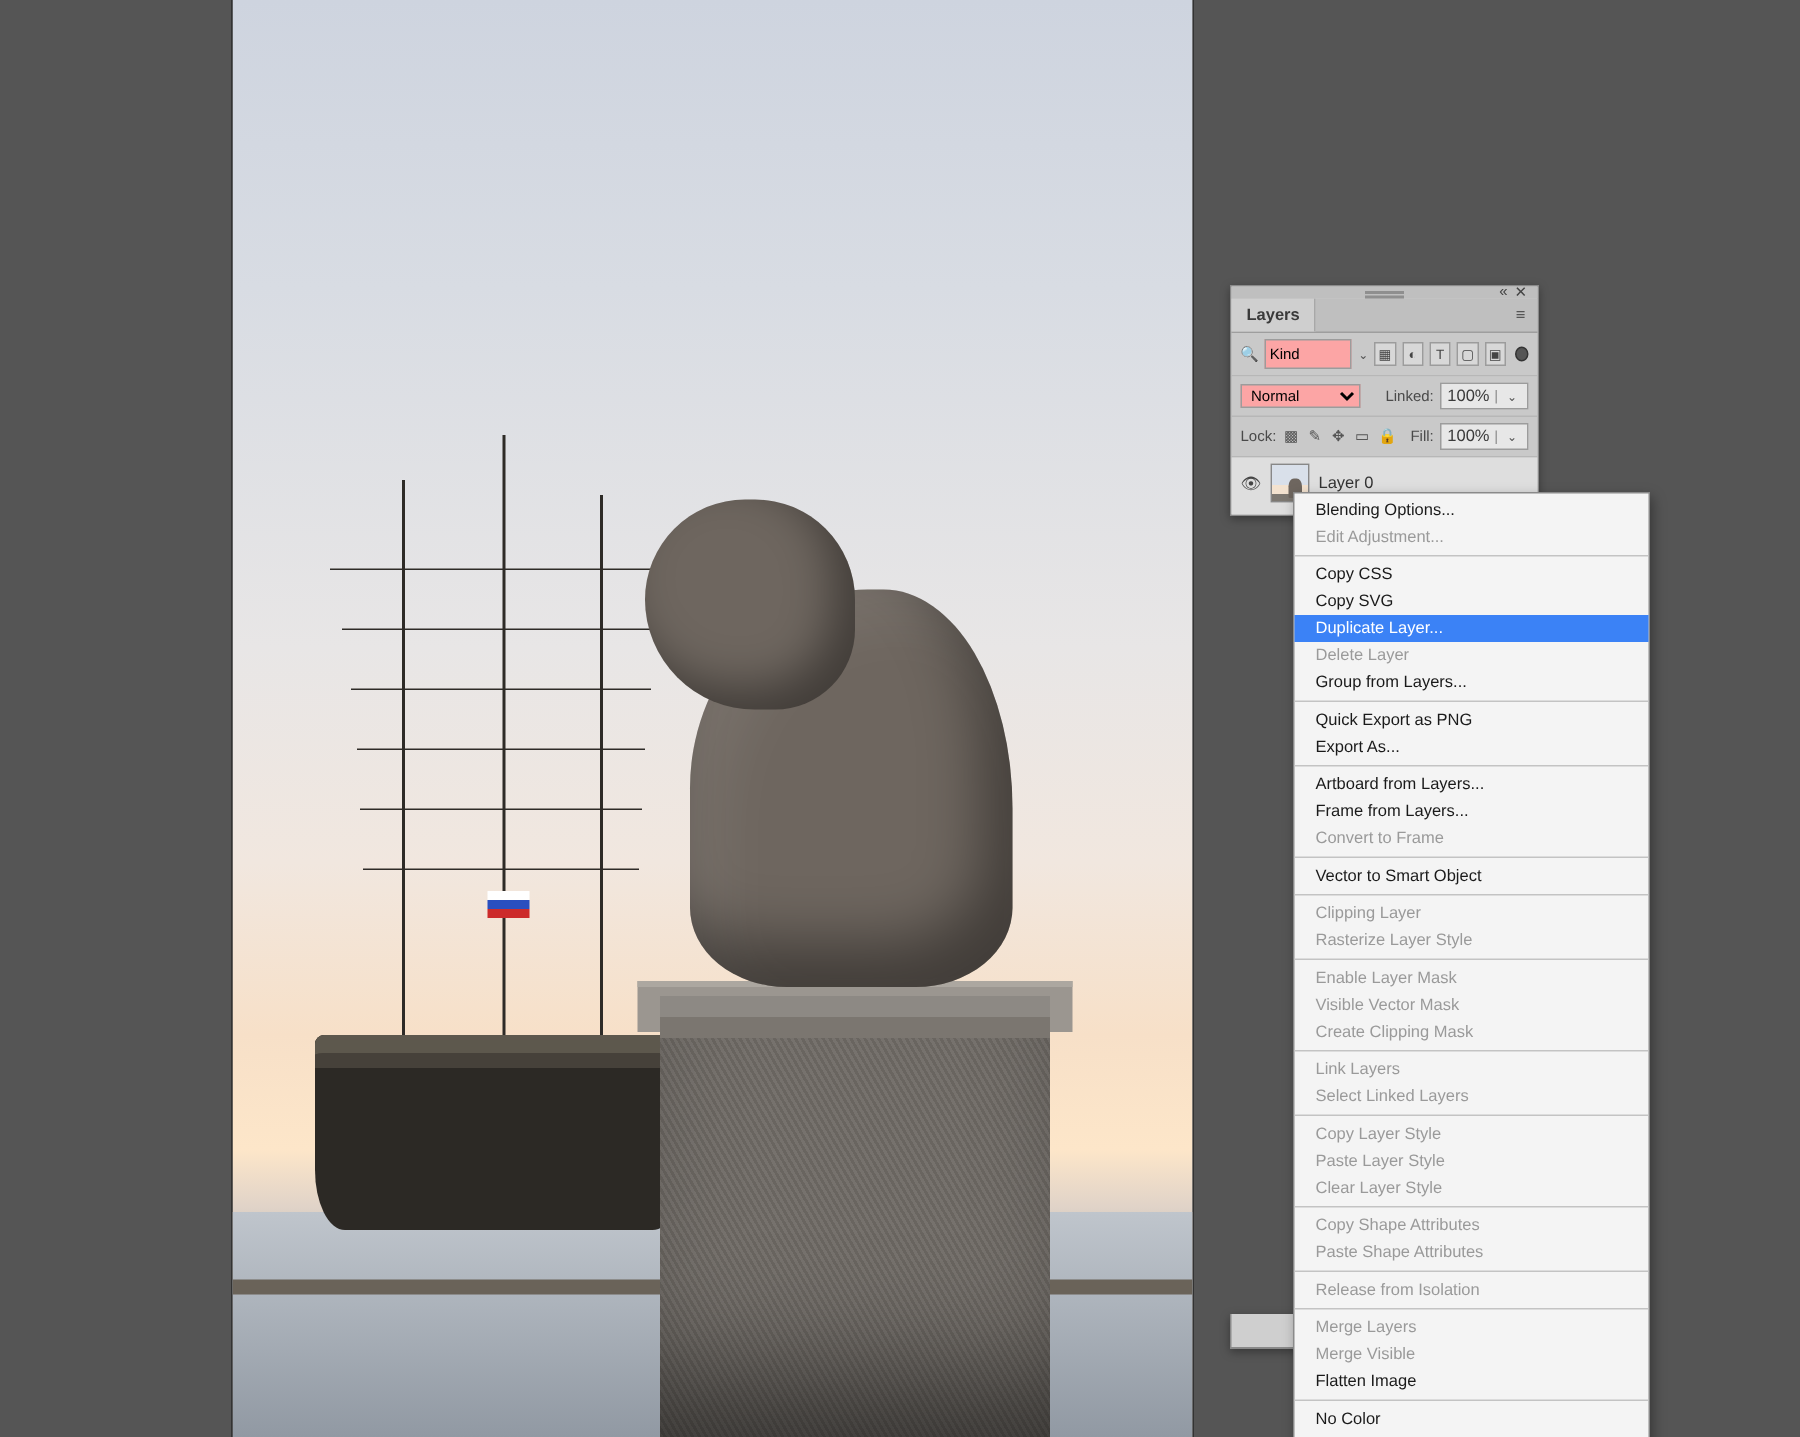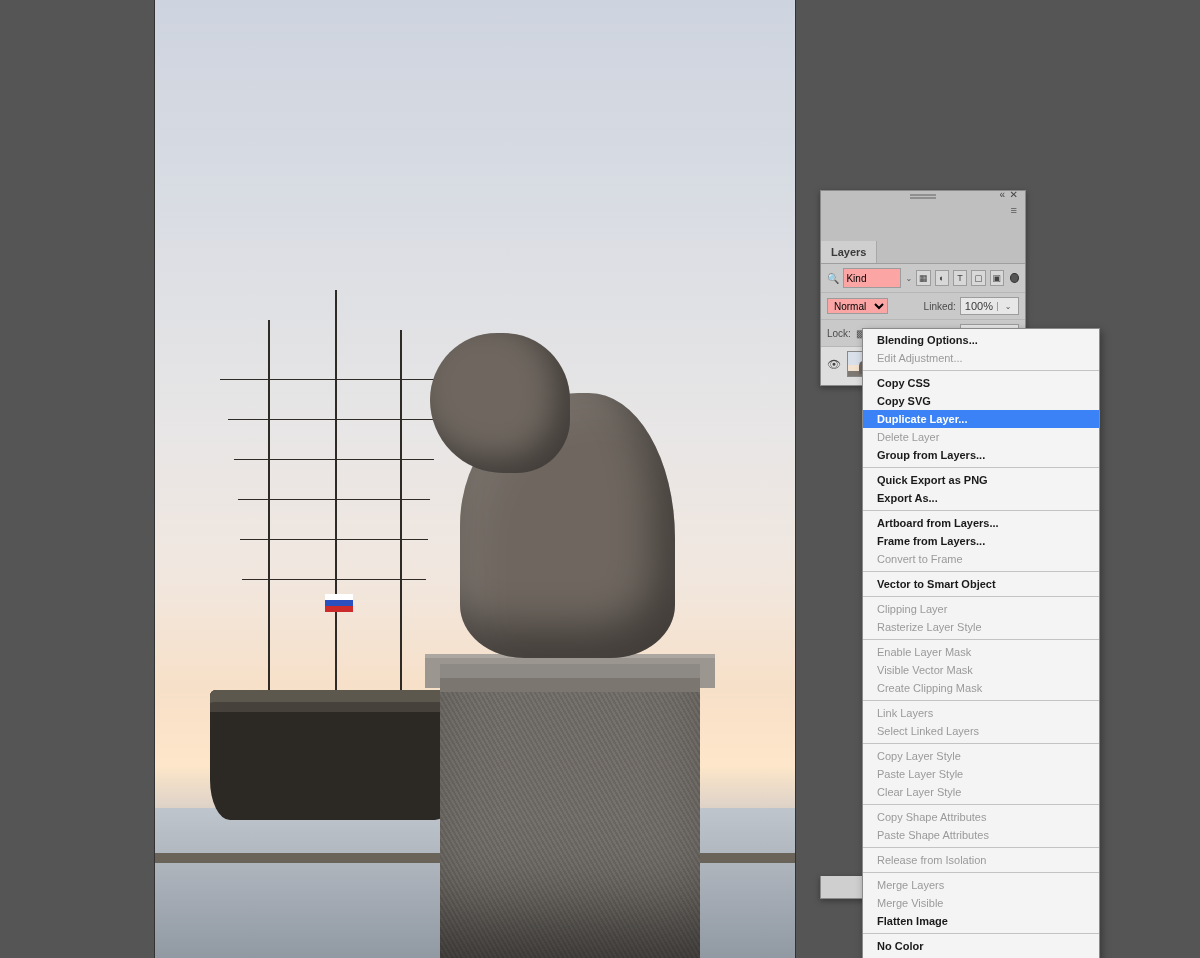--- a/index.html
+++ b/index.html
@@ -86,31 +86,31 @@
     box-shadow:0 2px 6px rgba(0,0,0,.35);
     font-size:11px;
     color:#3a3a3a;
   }
   .panel-grips{height:8px;background:#bfbfbf;position:relative;}
   .panel-grips::after{content:"";position:absolute;left:50%;top:3px;transform:translateX(-50%);
     width:26px;height:2px;background:#8f8f8f;box-shadow:0 3px 0 #8f8f8f;}
   .panel-collapse,.panel-close{position:absolute;top:-2px;font-size:10px;color:#444;cursor:pointer;}
   .panel-collapse{right:20px}.panel-close{right:7px}
   .tabs{display:flex;background:#bfbfbf;border-bottom:1px solid #9e9e9e;}
-  .tab{padding:5px 10px;background:#cfcfcf;border-right:1px solid #a8a8a8;font-weight:bold;font-size:11px;margin-top:42px;}
+  .tab{padding:5px 10px;background:#cfcfcf;border-right:1px solid #a8a8a8;font-weight:bold;font-size:11px;}
   .tabs .menu-icon{margin-left:auto;padding:5px 8px;color:#555;cursor:pointer}
   .row{display:flex;align-items:center;gap:4px;padding:4px 6px;border-bottom:1px solid #b7b7b7;background:#c9c9c9;}
   .row input[type=text],.row select{
     font-size:10px;padding:1px 2px;border:1px solid #9c9c9c;background:#fca5a5;height:16px;
   }
   .kind-search{width:52px}
   .filter-ico{width:14px;height:14px;background:#d8d8d8;border:1px solid #9c9c9c;
     display:inline-flex;align-items:center;justify-content:center;font-size:9px;color:#444}
   .filter-dot{width:8px;height:8px;border-radius:50%;background:#555;border:1px solid #333;margin-left:2px}
-  .blend-row select{width:61px}
+  .blend-row select{width:80px}
   .label{color:#4a4a4a;font-size:10px}
   .pct-box{display:inline-flex;align-items:center;border:1px solid #9c9c9c;background:#e7e7e7;height:16px;}
   .pct-box span{padding:0 4px;font-size:11px}
   .pct-box .chev{border-left:1px solid #9c9c9c;width:12px;text-align:center;font-size:8px;color:#555}
   .lock-ico{width:14px;height:14px;display:inline-flex;align-items:center;justify-content:center;
     border:1px solid transparent;font-size:10px;color:#555}
   .layers-list{background:#dedede;min-height:28px;padding:2px 0 6px}
   .layer-item{display:flex;align-items:center;gap:6px;padding:2px 6px}
   .eye{width:14px;text-align:center;color:#444}
   .thumb{width:24px;height:24px;border:1px solid #888;background:#fff;position:relative;overflow:hidden}
@@ -134,21 +134,21 @@
     padding:2px 0;
   }
   .ctx .item{
     padding:2px 14px;
     font-size:11px;
     line-height:14px;
     color:#1a1a1a;
     white-space:nowrap;
     cursor:default;
   }
-  .ctx .item.bold{font-weight:700}
+  .ctx .item.bold{font-weight:400}
   .ctx .item.disabled{color:#9a9a9a}
   .ctx .item.selected{background:#3b82f6;color:#fff}
   .ctx hr{border:none;border-top:1px solid #c3c3c3;margin:3px 0}
 </style>
 </head>
 <body>
 
 <div class="canvas">
   <div class="sky"></div>
   <div class="water"></div>

